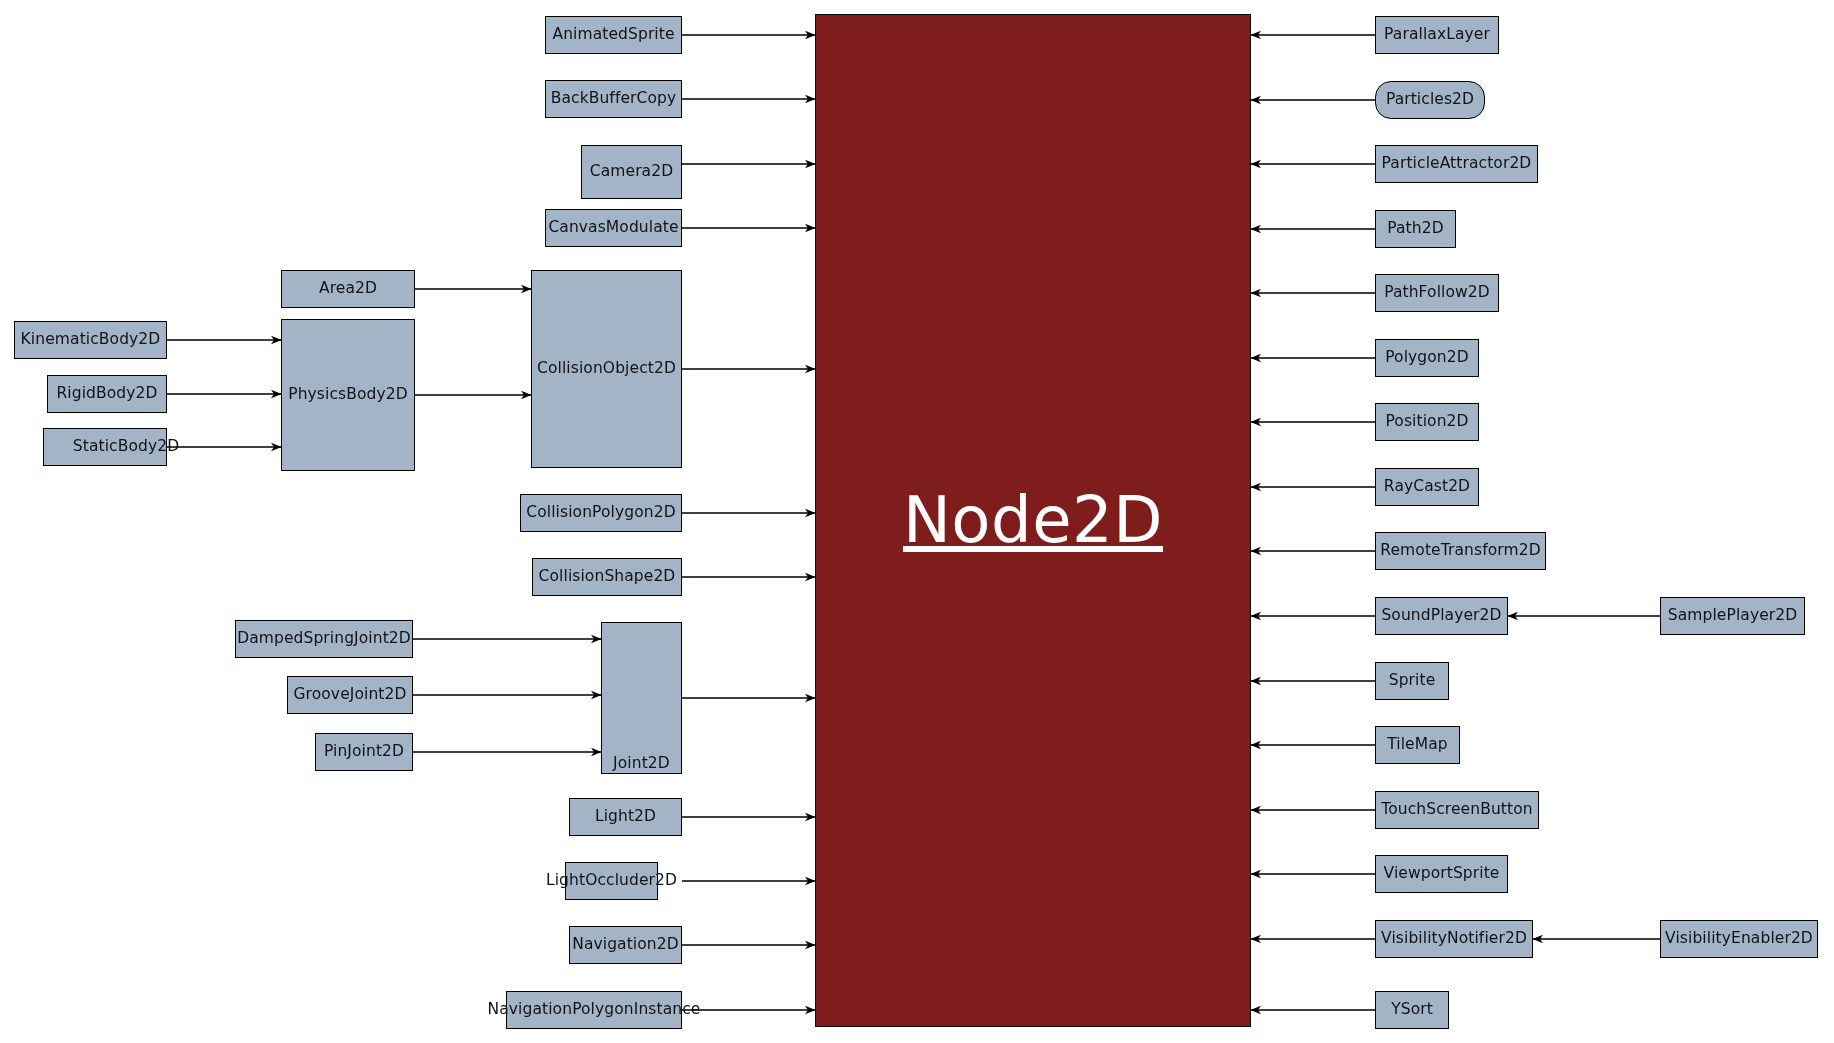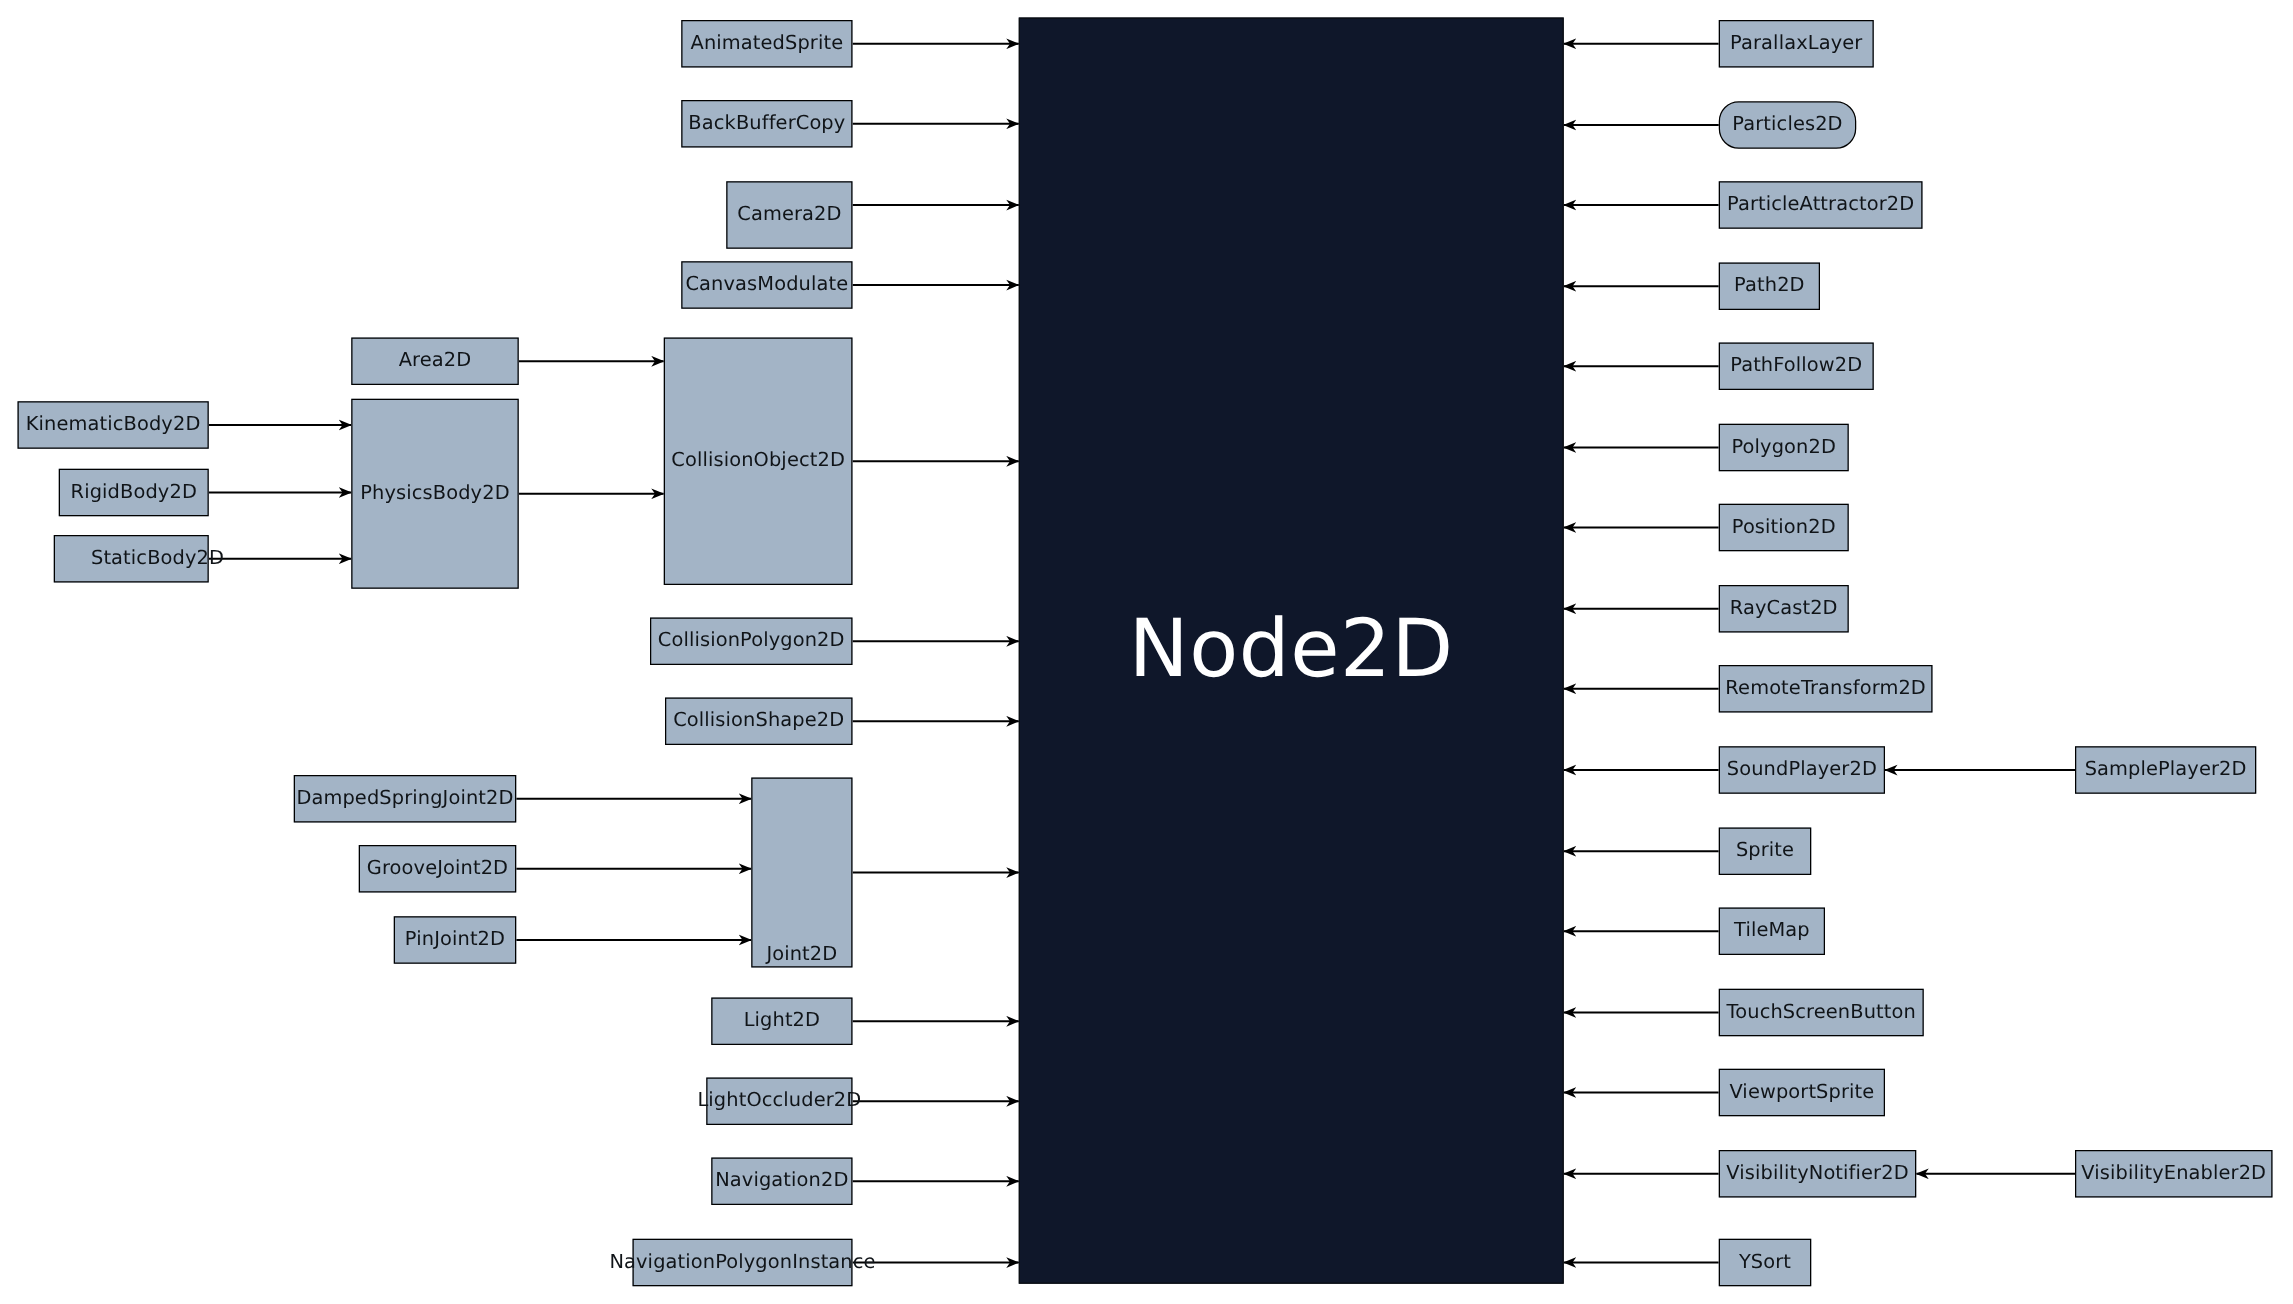--- a/index.html
+++ b/index.html
@@ -37,26 +37,27 @@
     text-align: center;
     color: #101418;
     font-size: 15.5px;
     line-height: 1.15;
     letter-spacing: 0.1px;
     white-space: nowrap;
     z-index: 2;
   }
   
   .node.root {
-    background: #0f172a;
+    background: #7f1d1d;
     border: 1.8px solid #0a0d11;
     color: #ffffff;
     font-size: 64px;
     letter-spacing: 0.5px;
     z-index: 1;
+    text-decoration: underline;
   }
 </style>
 </head>
 <body>
 
 <div id="diagram">
 
   <svg id="wires" viewBox="0 0 1834 1043" width="1834" height="1043" xmlns="http://www.w3.org/2000/svg">
     <defs>
       <marker id="arrow-r" markerWidth="11" markerHeight="9" refX="10" refY="4.5" orient="auto" markerUnits="userSpaceOnUse">
@@ -156,21 +157,21 @@
       </div>
       <div class="node" style="left: 315px; top: 733px; width: 98px; height: 38px;">
         <span>PinJoint2D</span>
       </div>
       <div class="node" style="left: 601px; top: 622px; width: 81px; height: 152px; align-items: flex-end;">
         <span>Joint2D</span>
       </div>
       <div class="node" style="left: 569px; top: 798px; width: 113px; height: 38px;">
         <span>Light2D</span>
       </div>
-      <div class="node" style="left: 565px; top: 862px; width: 117px; height: 38px;">
+      <div class="node" style="left: 565px; top: 862px; width: 93px; height: 38px;">
         <span>LightOccluder2D</span>
       </div>
       <div class="node" style="left: 569px; top: 926px; width: 113px; height: 38px;">
         <span>Navigation2D</span>
       </div>
       <div class="node" style="left: 506px; top: 991px; width: 176px; height: 38px;">
         <span>NavigationPolygonInstance</span>
       </div>
       <div class="node" style="left: 1375px; top: 16px; width: 124px; height: 38px;">
         <span>ParallaxLayer</span>

